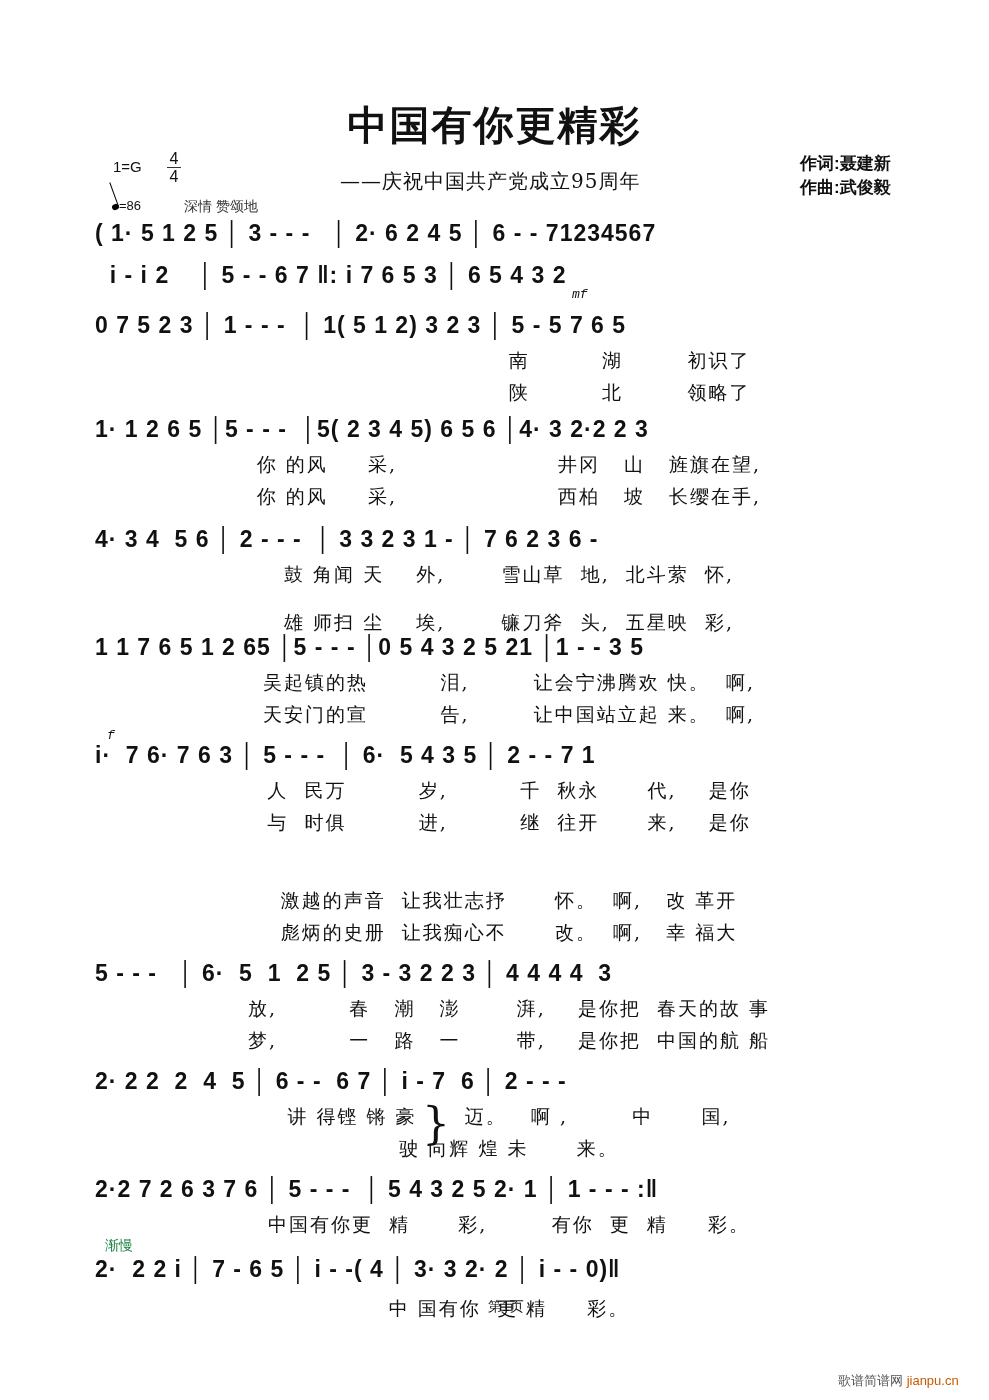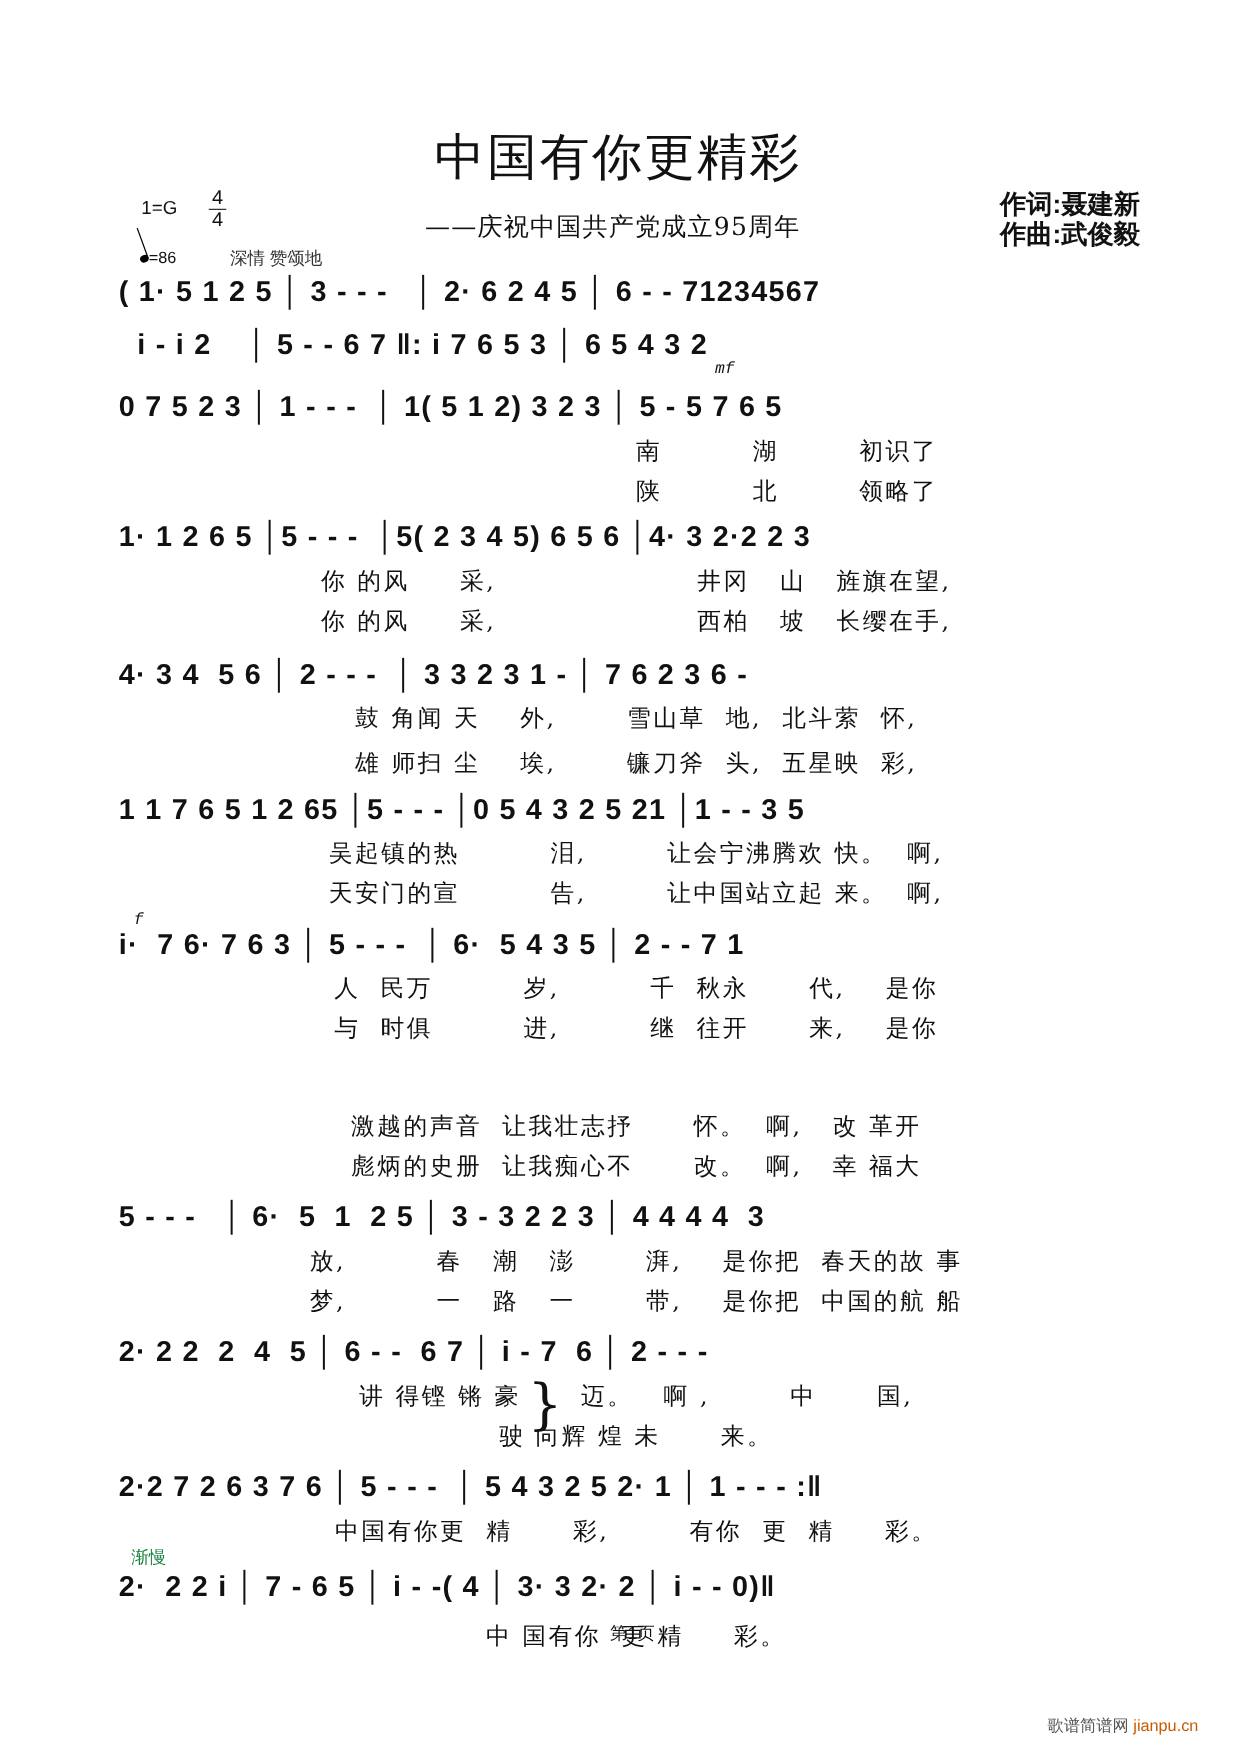--- a/index.html
+++ b/index.html
@@ -1,19 +1,19 @@
 <!DOCTYPE html>
 <html><head>
 <meta charset="utf-8">
 <style>
   html,body{margin:0;padding:0;background:#fff;}
   body{width:989px;height:1400px;position:relative;overflow:hidden;font-family:"Liberation Sans","DejaVu Sans",sans-serif;color:#111;}
-  .title{position:absolute;left:0;width:989px;top:98px;text-align:center;font-family:"DejaVu Sans",sans-serif;font-size:40px;letter-spacing:2px;}
+  .title{position:absolute;left:0;width:989px;top:98px;text-align:center;font-family:"DejaVu Sans",sans-serif;font-size:40px;letter-spacing:2px;font-weight:bold;}
   .subtitle{position:absolute;left:340px;top:168px;font-family:"DejaVu Serif",serif;font-size:20px;letter-spacing:1px;}
-  .credits{position:absolute;left:800px;top:152px;font-size:21px;font-weight:bold;line-height:24px;}
+  .credits{position:absolute;left:800px;top:152px;font-size:17px;font-weight:bold;line-height:24px;}
   .key{position:absolute;left:113px;top:158px;font-size:15px;}
   .ts{position:absolute;left:167px;top:150px;width:14px;text-align:center;font-size:16px;line-height:17px;}
   .ts .l{border-top:1px solid #333;}
   .tempo{position:absolute;left:112px;top:198px;font-size:13px;}
   .tempo .note{display:inline-block;width:7px;height:6px;background:#000;border-radius:50%;transform:rotate(-20deg);position:relative;}
   .tempo .note:after{content:"";position:absolute;left:6px;bottom:2px;width:1px;height:26px;background:#000;}
   .expr{position:absolute;left:184px;top:198px;font-size:14px;color:#333;}
   .row{position:absolute;left:95px;width:830px;height:40px;}
   .notes{position:absolute;left:0;top:0;width:830px;font-family:"Liberation Sans",sans-serif;font-weight:bold;font-size:23px;white-space:pre;letter-spacing:1px;}
   .lyr{position:absolute;left:4px;width:820px;font-family:"DejaVu Serif",serif;font-size:19px;white-space:pre;letter-spacing:2px;text-align:center;}
@@ -54,21 +54,21 @@
   <div class="lyr" style="top:68px">                              陕         北        领略了</div>
 </div>
 <div class="row" style="top:416px">
   <div class="notes">1· 1 2 6 5 │5 - - -  │5( 2 3 4 5) 6 5 6 │4· 3 2·2 2 3</div>
   <div class="lyr" style="top:36px">你 的风     采,                    井冈   山   旌旗在望,</div>
   <div class="lyr" style="top:68px">你 的风     采,                    西柏   坡   长缨在手,</div>
 </div>
 <div class="row" style="top:526px">
   <div class="notes">4· 3 4  5 6 │ 2 - - -  │ 3 3 2 3 1 - │ 7 6 2 3 6 -</div>
   <div class="lyr" style="top:36px">鼓 角闻 天    外,       雪山草  地,  北斗萦  怀,</div>
-  <div class="lyr" style="top:72px">雄 师扫 尘    埃,       镰刀斧  头,  五星映  彩,</div>
+  <div class="lyr" style="top:84px">雄 师扫 尘    埃,       镰刀斧  头,  五星映  彩,</div>
 </div>
 <div class="row" style="top:634px">
   <div class="notes">1 1 7 6 5 1 2 65 │5 - - - │0 5 4 3 2 5 21 │1 - - 3 5</div>
   <div class="lyr" style="top:36px">吴起镇的热         泪,        让会宁沸腾欢 快。  啊,</div>
   <div class="lyr" style="top:68px">天安门的宣         告,        让中国站立起 来。  啊,</div>
 </div>
 <span class="mark" style="left:107px;top:728px">f</span>
 <div class="row" style="top:742px">
   <div class="notes">i·  7 6· 7 6 3 │ 5 - - -  │ 6·  5 4 3 5 │ 2 - - 7 1</div>
   <div class="lyr" style="top:36px">人  民万         岁,         千  秋永      代,    是你</div>

